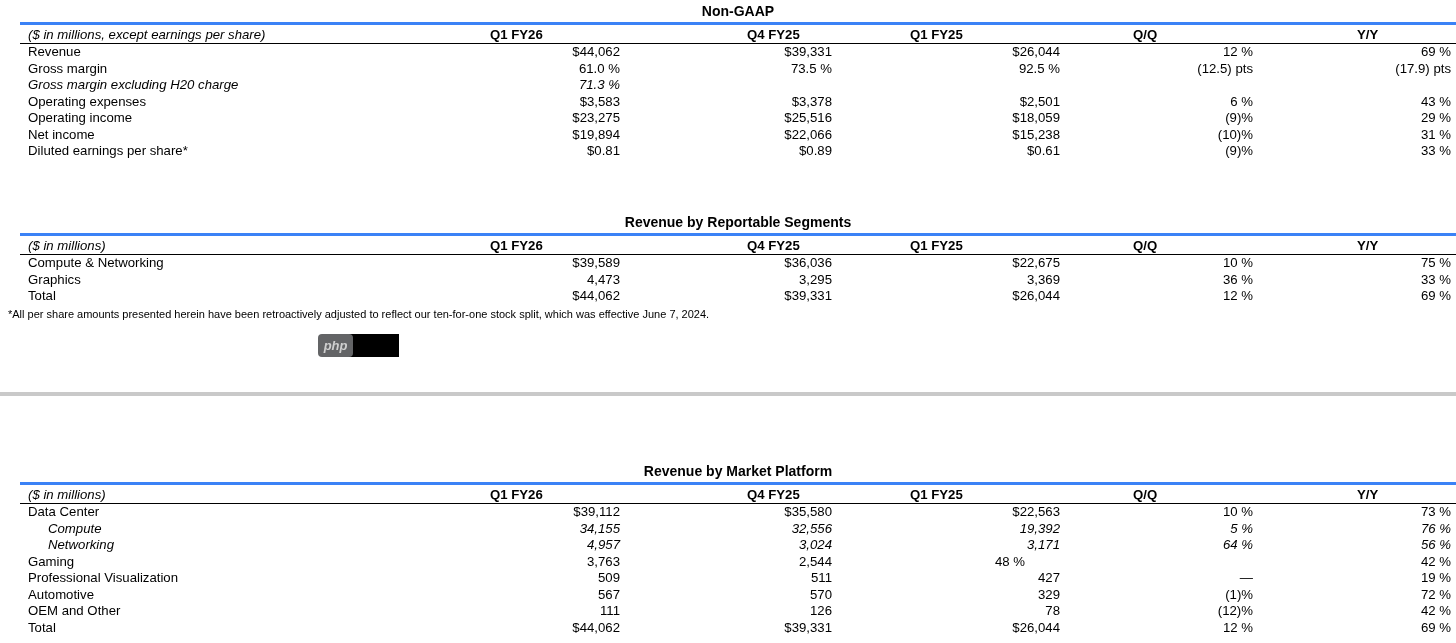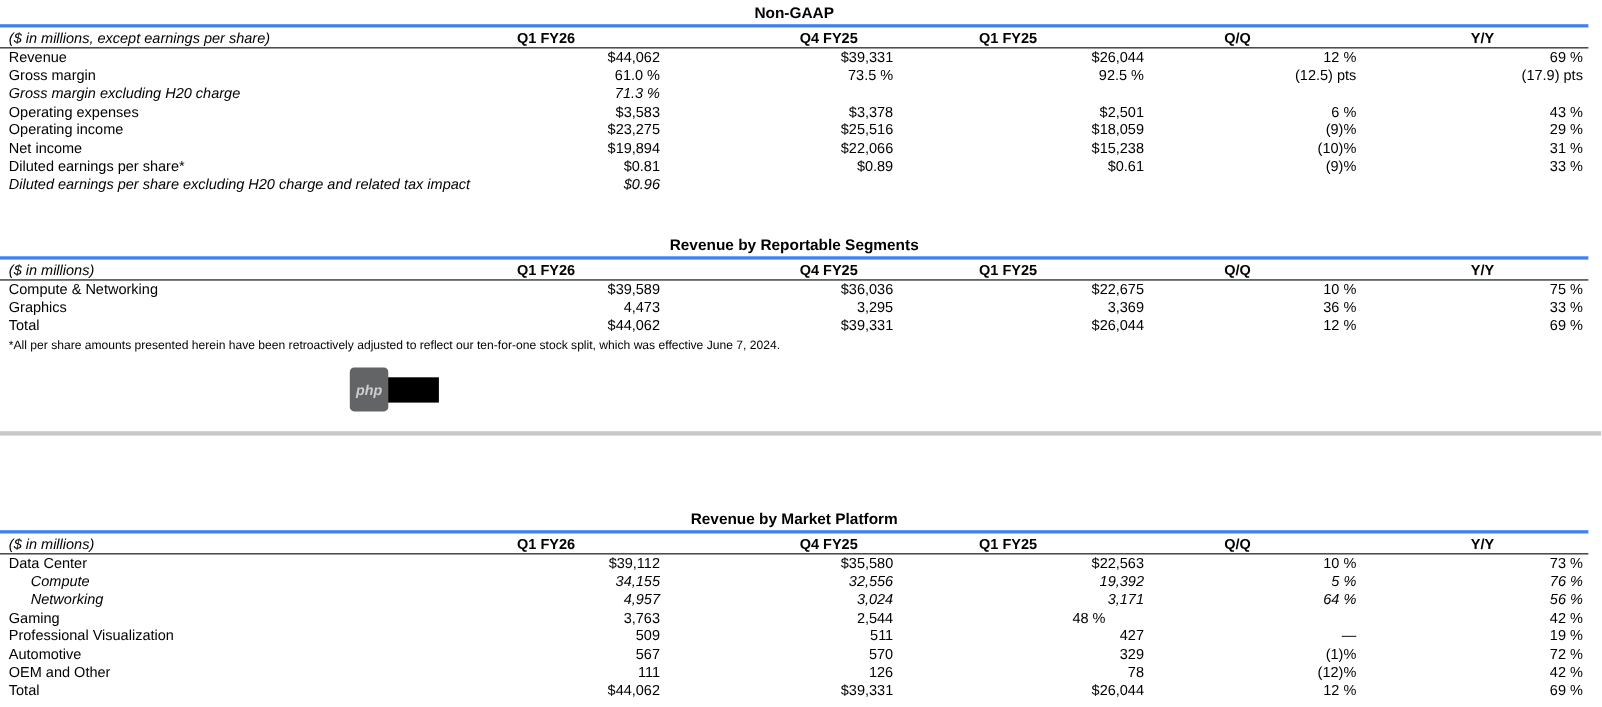--- a/index.html
+++ b/index.html
@@ -5,21 +5,21 @@
   html,body{margin:0;padding:0;background:#ffffff;}
   .page{
     position:relative;
     width:1456px;height:643px;
     background:#ffffff;
     color:#000;
     font-family:"Liberation Sans", sans-serif;
     font-size:13.2px;
     overflow:hidden;
   }
-  .fin-table{position:absolute;left:0;right:12px;}
+  .fin-table{position:absolute;left:0;right:0;padding-left:20px;}
   #table1{top:2px;}
   #table2{top:193px;margin-top:20px;}
   #table3{top:462px;}
   .t-title{
     font-weight:bold;text-align:center;
     font-size:14px;line-height:18px;margin-bottom:2px;
   }
   .t-header{
     display:flex;align-items:center;
     border-top:3px solid #3b82f6;
@@ -45,21 +45,21 @@
   .trow.italic{font-style:italic;}
   .col-label.indent{padding-left:28px;}
   #footnote{
     position:absolute;top:308px;left:8px;
     display:flex;align-items:center;gap:14px;flex-direction:column;
   }
   .footnote-text{font-size:11px;}
   .badge{display:flex;align-items:center;position:relative;}
   .badge-php{
     position:relative;z-index:2;
-    width:35px;height:40px;
+    width:35px;height:23px;
     border-radius:4px;
     display:flex;align-items:center;justify-content:center;
     font-style:italic;font-weight:bold;font-size:13px;
   }
   .badge-redact{
     position:relative;z-index:1;
     width:50px;height:23px;margin-left:-4px;
   }
   #divider{
     position:absolute;top:392px;left:0;width:100%;height:4px;
@@ -130,28 +130,20 @@
           <div class="cell num c5">31 %</div>
         </div>
         <div class="trow">
           <div class="cell col-label">Diluted earnings per share*</div>
           <div class="cell num c1">$0.81</div>
           <div class="cell num c2">$0.89</div>
           <div class="cell num c3">$0.61</div>
           <div class="cell num c4">(9)%</div>
           <div class="cell num c5">33 %</div>
         </div>
-        <div class="trow italic">
-          <div class="cell col-label">Diluted earnings per share excluding H20 charge and related tax impact</div>
-          <div class="cell num c1">$0.96</div>
-          <div class="cell num c2"></div>
-          <div class="cell num c3"></div>
-          <div class="cell num c4"></div>
-          <div class="cell num c5"></div>
-        </div>
       </div>
   </section>
 
   <section class="fin-table" id="table2">
     <div class="t-title">Revenue by Reportable Segments</div>
     <div class="t-header">
       <div class="cell col-label unit">($ in millions)</div>
       <div class="cell hdr c1 h1">Q1 FY26</div>
       <div class="cell hdr c2 h2">Q4 FY25</div>
       <div class="cell hdr c3 h3">Q1 FY25</div>

